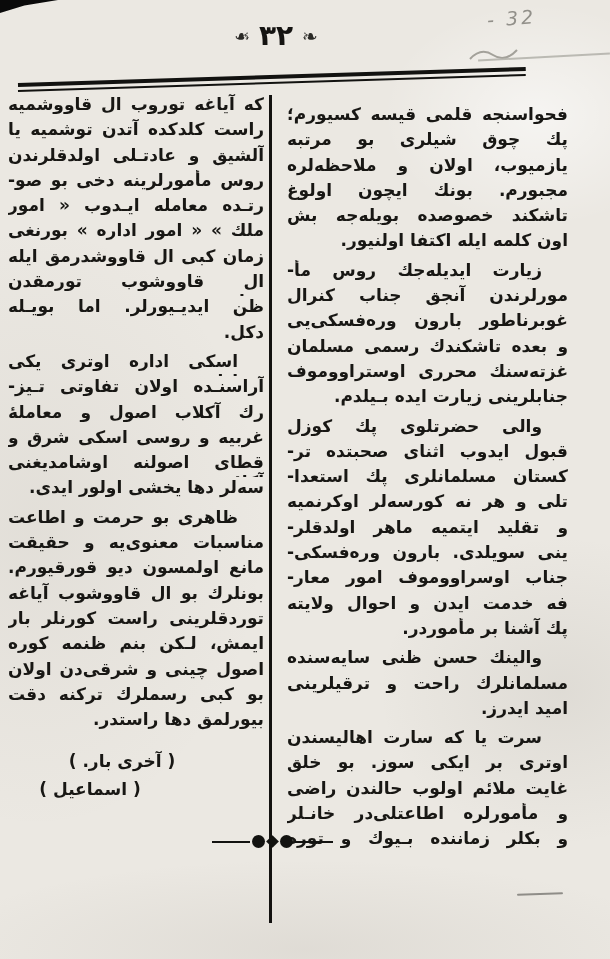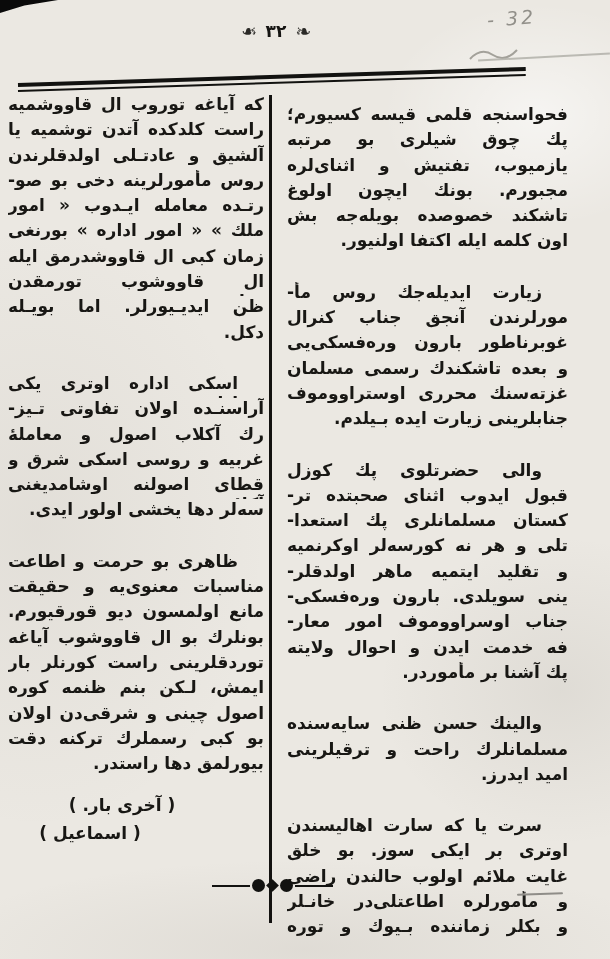--- a/index.html
+++ b/index.html
@@ -10,21 +10,21 @@
       radial-gradient(ellipse 220px 160px at 88% 12%, rgba(255,255,255,.55), transparent 70%),
       radial-gradient(ellipse 320px 420px at 6% 55%, rgba(120,112,100,.08), transparent 72%),
       radial-gradient(ellipse 260px 220px at 92% 72%, rgba(115,110,100,.10), transparent 70%),
       radial-gradient(ellipse 500px 120px at 50% 99%, rgba(120,112,100,.10), transparent 75%);
     font-family:"DejaVu Sans", sans-serif;
     color:#1b1a18;
   }
   
   .hdr{position:absolute;top:22px;left:0;right:0;margin:auto;width:max-content;
        transform:translateX(-29px);display:flex;align-items:center;gap:9px;}
-  .pgnum{font-size:17px;font-weight:bold;color:#151412;line-height:1;}
+  .pgnum{font-size:28px;font-weight:bold;color:#151412;line-height:1;}
   .fleuron{font-size:19px;color:#2a2926;line-height:1;}
   .fleuron.left{transform:scaleX(-1);}
   .rule{position:absolute;left:18px;width:508px;background:#121210;transform-origin:left center;}
   .rule.thick{top:83px;height:4px;transform:rotate(-1.8deg);}
   .rule.thin{top:90px;height:2px;transform:rotate(-1.8deg);}
   .corner-artifact{position:absolute;left:0;top:0;width:58px;height:13px;background:#0a0a0a;
        clip-path:polygon(0 0,100% 0,42% 42%,0 100%);}
   
   .pencil-num{position:absolute;left:487px;top:7px;color:#92908a;font-size:19px;
        font-style:italic;letter-spacing:3px;transform:rotate(-4deg);}
@@ -32,21 +32,21 @@
        background:#b2b0a9;transform:rotate(-3deg);opacity:.85;}
   .pencil-scribble{position:absolute;left:468px;top:44px;}
   .pencil-dash{position:absolute;left:517px;top:893px;width:46px;height:2px;
        background:#8f8d88;transform:rotate(-2deg);border-radius:2px;}
   
   .divider{position:absolute;left:269px;top:95px;width:3px;height:828px;background:#131210;}
   .col{position:absolute;direction:rtl;font-weight:bold;font-size:17px;color:#181714;}
   .col-right{left:287px;top:104px;width:281px;}
   .col-left{left:8px;top:94px;width:256px;}
   .para{margin:0;}
-  .para + .para{margin-top:26px;}
+  .para + .para{margin-top:4px;}
   .line{height:25.3px;overflow:hidden;text-align:justify;text-align-last:justify;}
   .line.indent{padding-right:26px;}
   .line.endline{text-align-last:right;}
   
   .sig{direction:rtl;font-weight:bold;font-size:17px;text-align:center;}
   .sig1{margin-top:17px;transform:translateX(-14px);}
   .sig2{margin-top:8px;transform:translateX(-46px);}
   .end-ornament{margin:36px 0 0 0;display:flex;align-items:center;justify-content:flex-start;
        gap:2px;padding-right:0;transform:translateX(69px);}
   .orn-seg{width:38px;height:2.5px;background:#121210;}
@@ -75,21 +75,21 @@
   <div class="rule thick"></div>
   <div class="rule thin"></div>
 
   <div class="divider"></div>
 
   <div class="col col-right">
     <div>
         <div class="para">
           <div class="line">فحواسنجه قلمی قیسه كسیورم؛</div>
           <div class="line">پك چوق شیلری بو مرتبه</div>
-          <div class="line">یازمیوب، تفتیش و اثنای‌لره</div>
+          <div class="line">یازمیوب، اولان و ملاحظه‌لره</div>
           <div class="line">مجبورم. بونك ایچون اولوغ</div>
           <div class="line">تاشكند خصوصده بویله‌جه بش</div>
           <div class="line endline">اون كلمه ایله اكتفا اولنیور.</div>
         </div>
         <div class="para">
           <div class="line indent">زیارت ایدیله‌جك روس مأ-</div>
           <div class="line">مورلرندن آنجق جناب كنرال</div>
           <div class="line">غوبرناطور بارون وره‌فسكی‌یی</div>
           <div class="line">و بعده تاشكندك رسمی مسلمان</div>
           <div class="line">غزته‌سنك محرری اوستراووموف</div>

